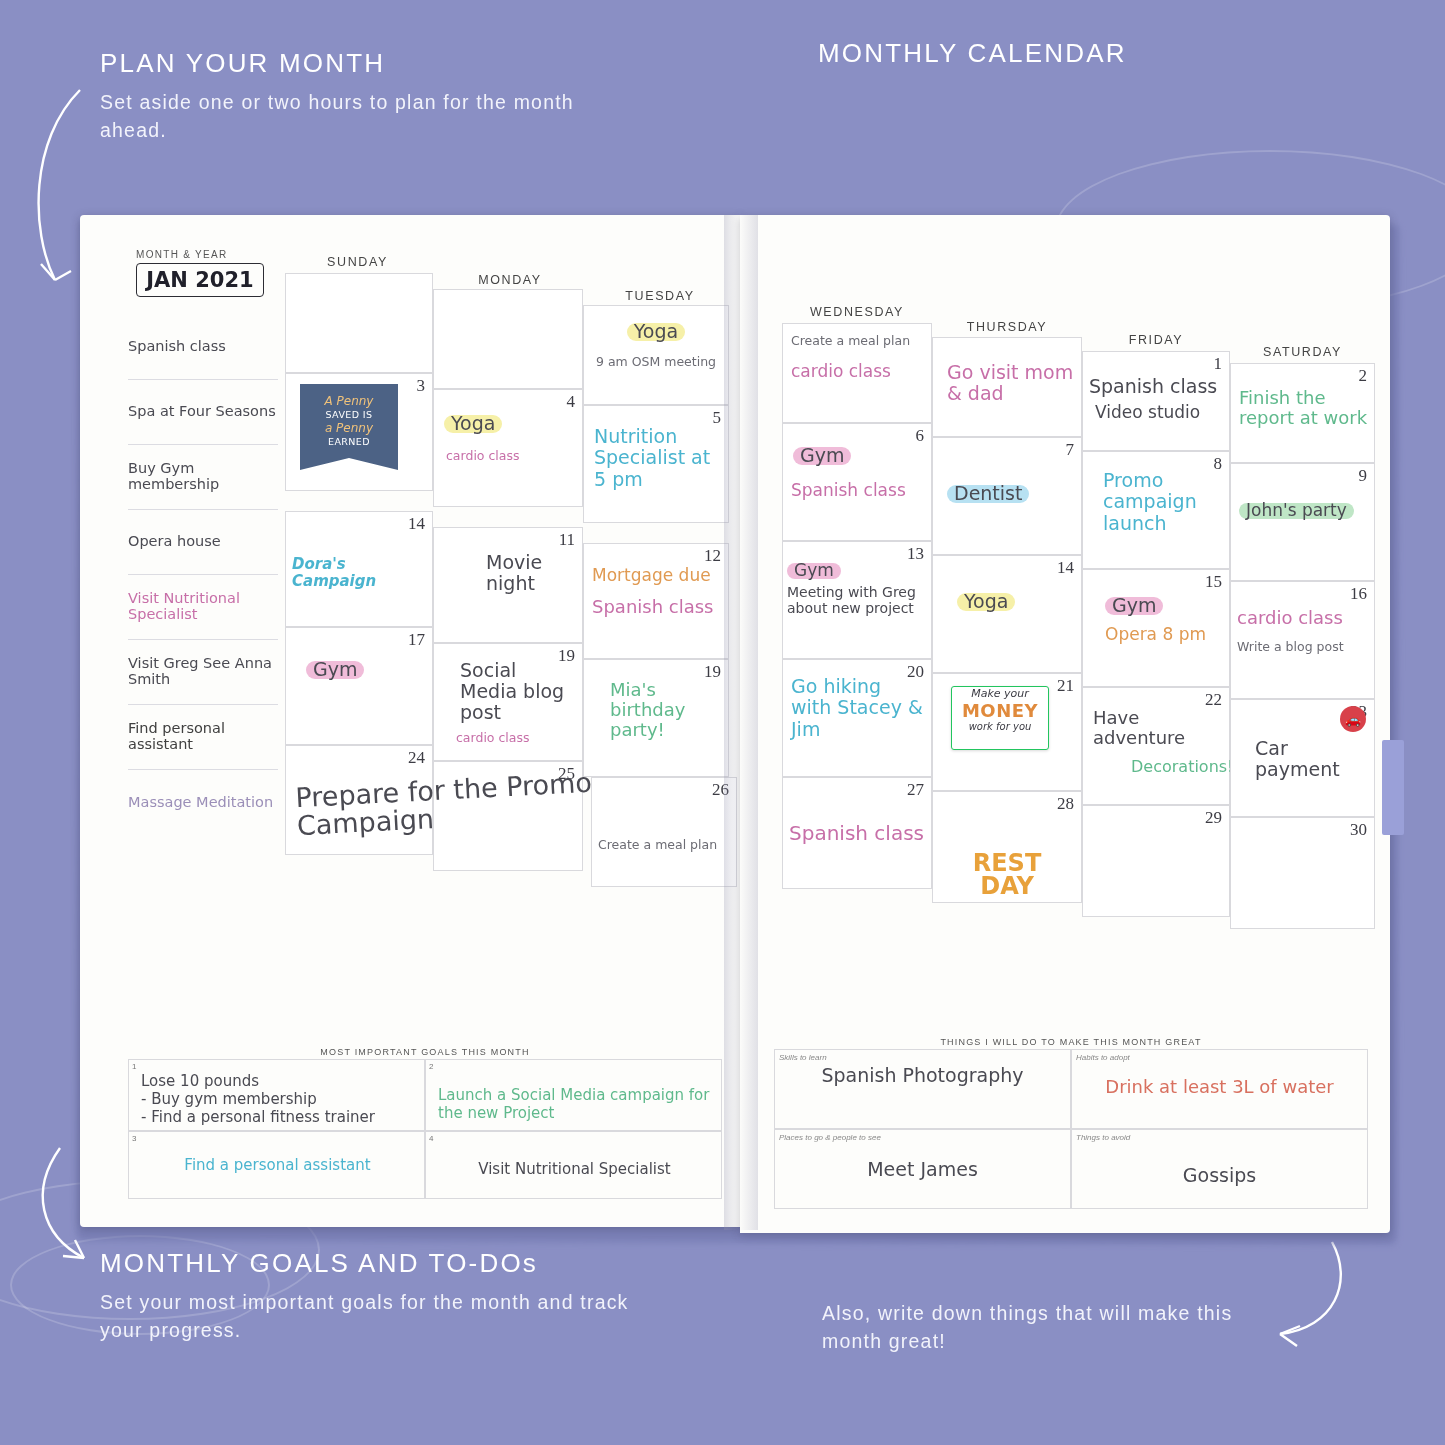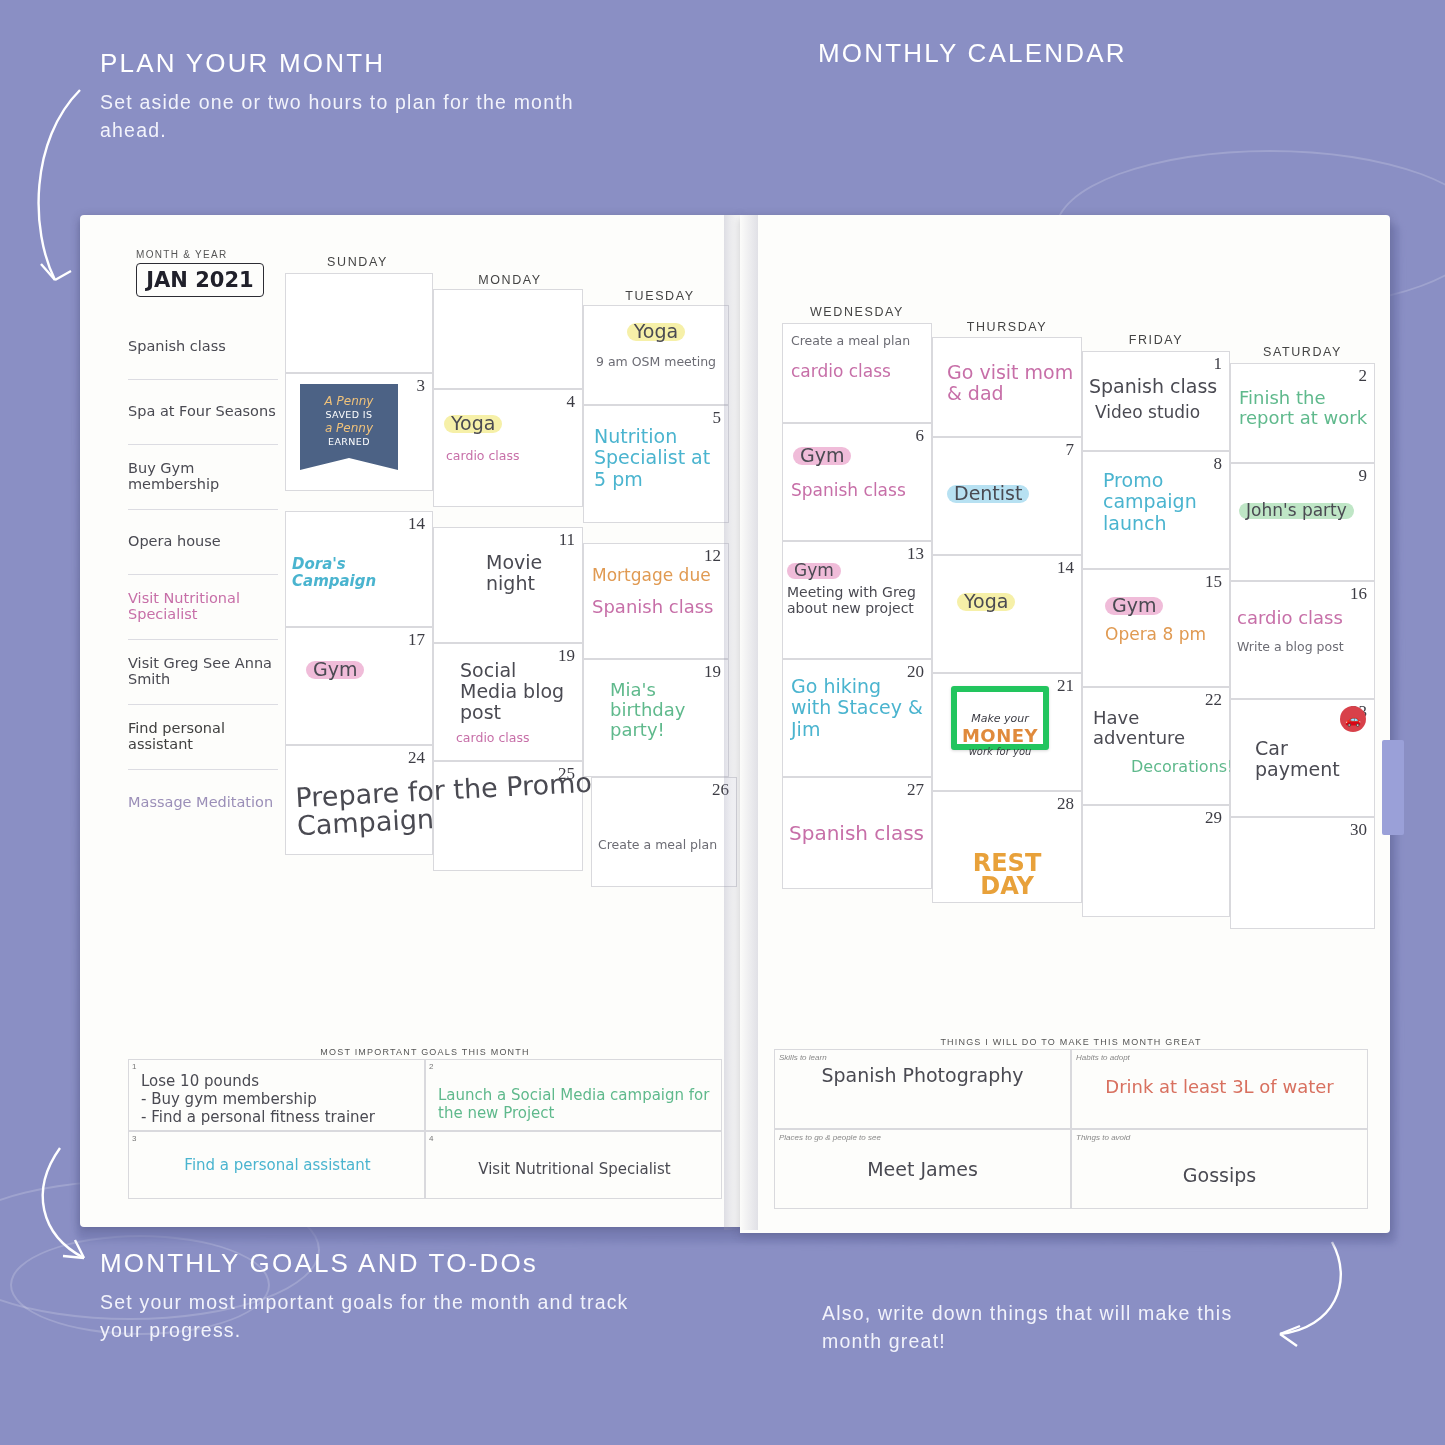--- a/index.html
+++ b/index.html
@@ -158,22 +158,22 @@
     background:#4c6285; color:#fff; text-align:center;
     font-size:9.5px; line-height:1.25; padding-top:10px;
     clip-path:polygon(0 0,100% 0,100% 100%,50% 86%,0 100%);
     font-family:"DejaVu Sans", sans-serif;
   }
   .sticker-penny .l1 { font-style:italic; color:#f0c27a; font-size:12px; }
   .sticker-penny .l2 { letter-spacing:.4px; }
   .sticker-penny .l3 { font-style:italic; color:#f0c27a; font-size:12px; }
   .sticker-money {
     position:absolute; left:18px; top:12px; width:98px; height:64px;
-    background:#fff; border:6px solid #22c55e; border-radius:3px;
-    text-align:center; padding-top:20px;
+    background:#fff; border:1px solid #22c55e; border-radius:3px;
+    text-align:center; padding-top:0;
     box-shadow:0 1px 3px rgba(0,0,0,.15);
     font-family:"DejaVu Sans", sans-serif;
   }
   .sticker-money .m1 { font-size:11px; font-style:italic; color:#3c3c44; }
   .sticker-money .m2 { font-size:18px; font-weight:bold; color:#e08a3c; letter-spacing:.5px; }
   .sticker-money .m3 { font-size:10px; font-style:italic; color:#3c3c44; }
   .sticker-car {
     position:absolute; right:8px; top:6px; width:26px; height:26px;
     background:#d8414a; border-radius:50%; color:#fff;
     display:flex; align-items:center; justify-content:center; font-size:13px;

